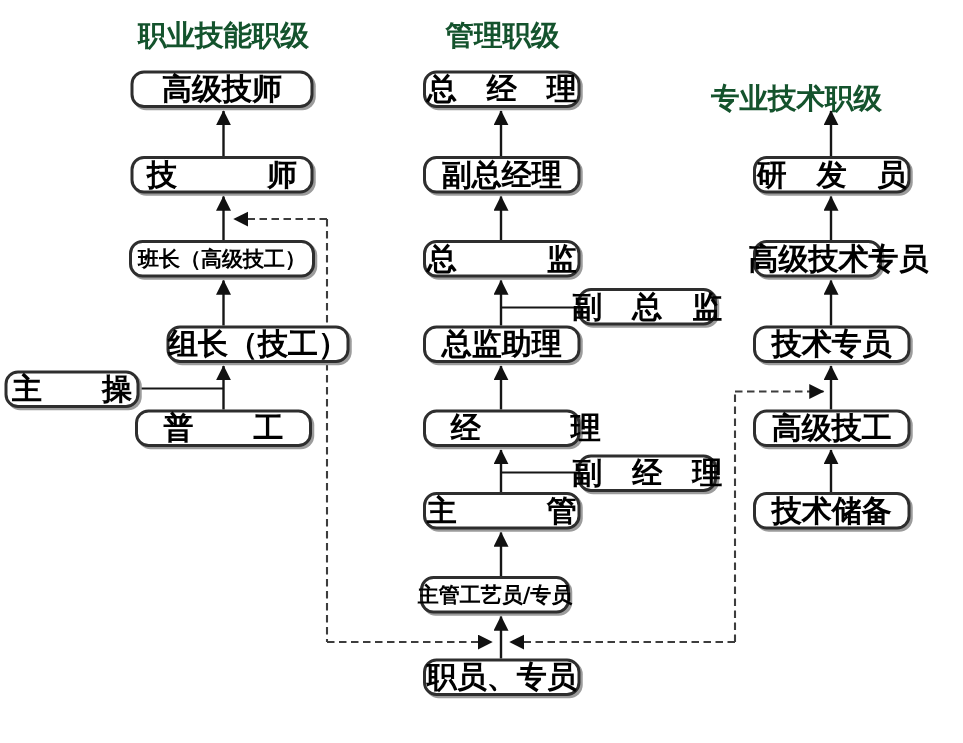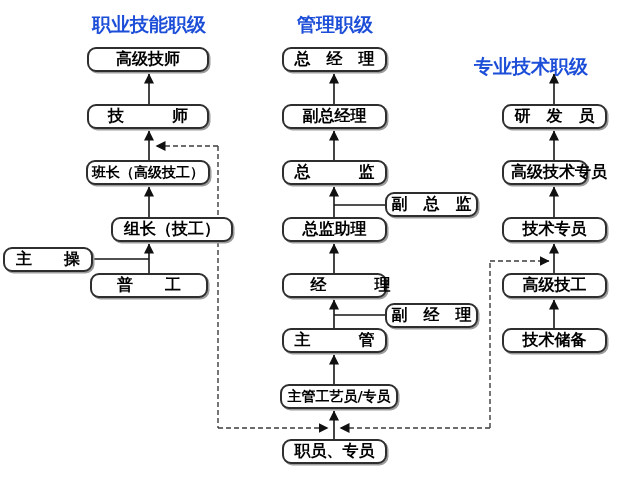--- a/index.html
+++ b/index.html
@@ -2,28 +2,28 @@
 <html><head>
 <meta charset="utf-8">
 <style>
   html,body{margin:0;padding:0;background:#fff;}
   #canvas{
     position:relative;width:642px;height:495px;background:#ffffff;
     font-family:"DejaVu Sans","Liberation Sans",sans-serif;overflow:hidden;color:#000;
   }
   .hdr{
     position:absolute;height:24px;line-height:24px;text-align:center;
-    font-size:19px;font-weight:bold;color:#1d4ed8;white-space:nowrap;
+    font-size:19px;font-weight:bold;color:#14532d;white-space:nowrap;
   }
   .nbox{
     position:absolute;box-sizing:border-box;height:25px;
     background:#fff;border:2px solid #2e2e2e;border-radius:9px;
     box-shadow:1.5px 1.5px 0 #9c9c9c;
     display:flex;align-items:center;justify-content:center;
-    font-size:16px;font-weight:bold;white-space:nowrap;z-index:2;
+    font-size:20px;font-weight:bold;white-space:nowrap;z-index:2;
   }
   .nbox.small{font-size:14px;}
   svg.wires{position:absolute;left:0;top:0;z-index:1;}
   .fa{stroke:#161616;stroke-width:1.6;}
   .cn{stroke:#161616;stroke-width:1.4;}
   .da{stroke:#3d3d3d;stroke-width:1.4;stroke-dasharray:5 3;fill:none;}
 </style>
 </head>
 <body>
 
@@ -84,21 +84,21 @@
   <div class="nbox" style="left:87px;top:217px;width:122px;margin-left:24px;">组长（技工）</div>
   <div class="nbox" style="left:90px;top:273px;width:118px;">普　　工</div>
   <div class="nbox" style="left:3px;top:247px;width:90px;">主　　操</div>
 
   <div class="nbox" style="left:282px;top:47px;width:105px;">总　经　理</div>
   <div class="nbox" style="left:282px;top:104px;width:105px;">副总经理</div>
   <div class="nbox" style="left:282px;top:160px;width:105px;">总　　　监</div>
   <div class="nbox" style="left:282px;top:217px;width:105px;">总监助理</div>
   <div class="nbox" style="left:282px;top:273px;width:105px;padding-left:32px;">经　　　理</div>
   <div class="nbox" style="left:282px;top:328px;width:105px;">主　　　管</div>
-  <div class="nbox small" style="left:280px;top:384px;width:118px;">主管工艺员/专员</div>
+  <div class="nbox small" style="left:280px;top:384px;width:100px;">主管工艺员/专员</div>
   <div class="nbox" style="left:282px;top:439px;width:105px;">职员、专员</div>
   <div class="nbox" style="left:385px;top:192px;width:93px;">副　总　监</div>
   <div class="nbox" style="left:385px;top:303px;width:93px;">副　经　理</div>
 
   <div class="nbox" style="left:502px;top:104px;width:105px;">研　发　员</div>
   <div class="nbox" style="left:502px;top:160px;width:86px;padding-left:28px;">高级技术专员</div>
   <div class="nbox" style="left:502px;top:217px;width:105px;">技术专员</div>
   <div class="nbox" style="left:502px;top:273px;width:105px;">高级技工</div>
   <div class="nbox" style="left:502px;top:328px;width:105px;font-family:Liberation Mono, monospace;">技术储备</div>
 

